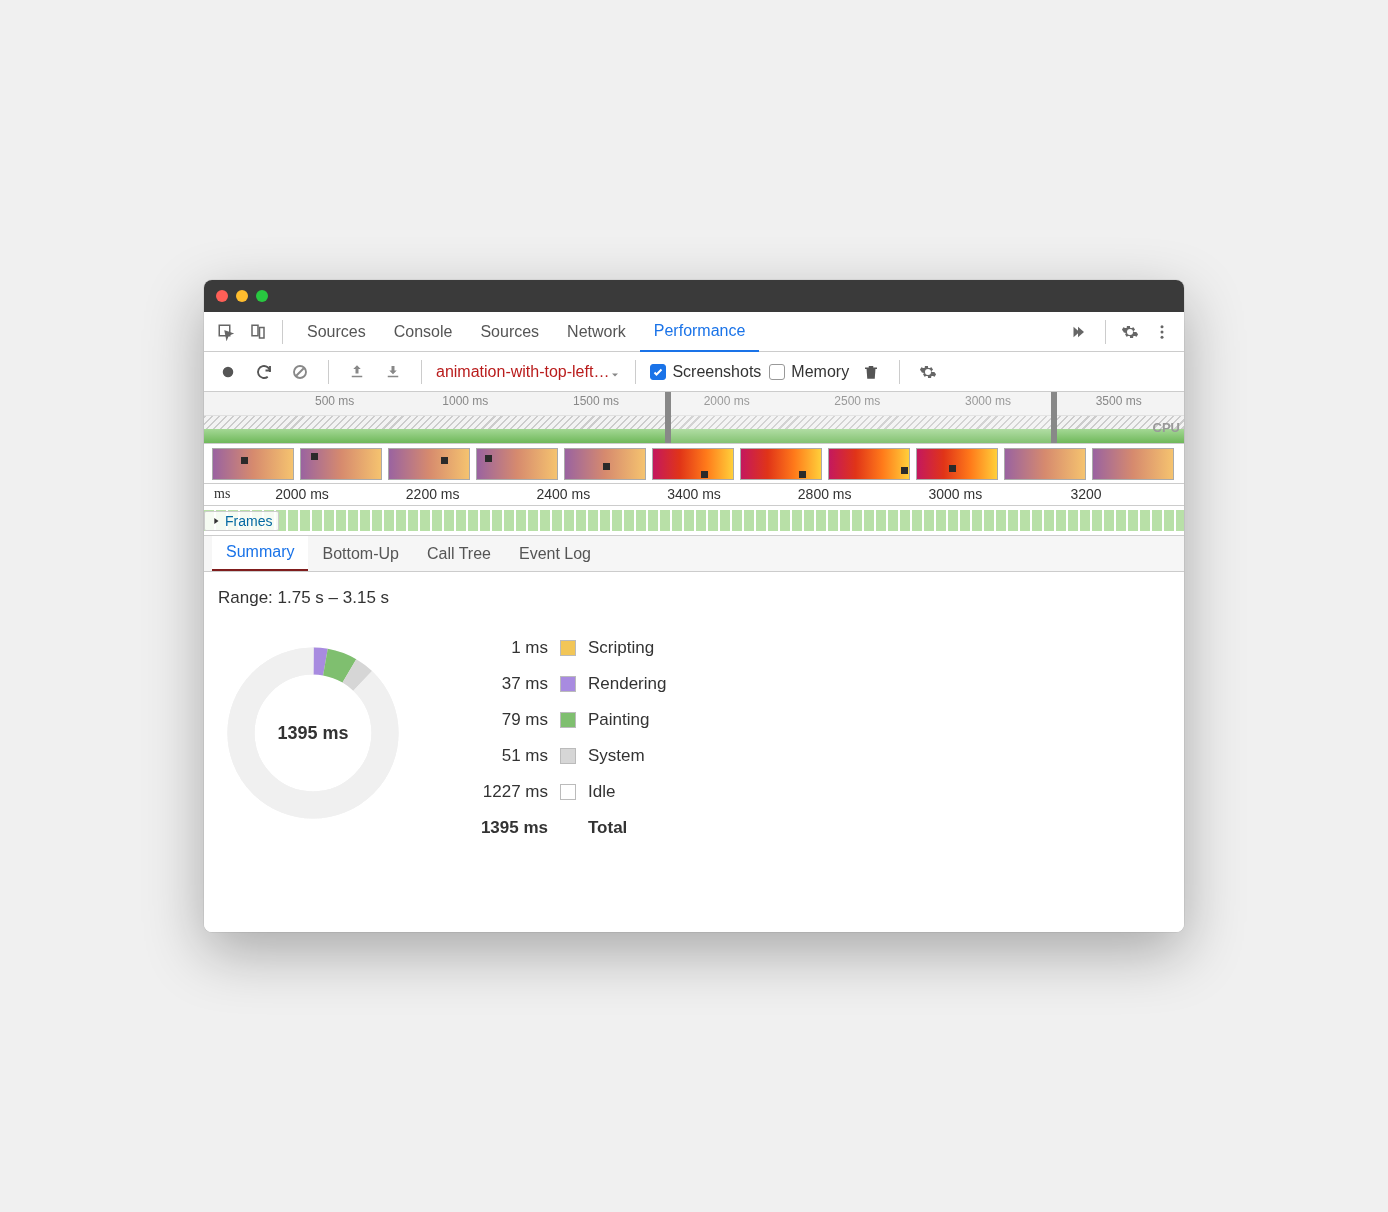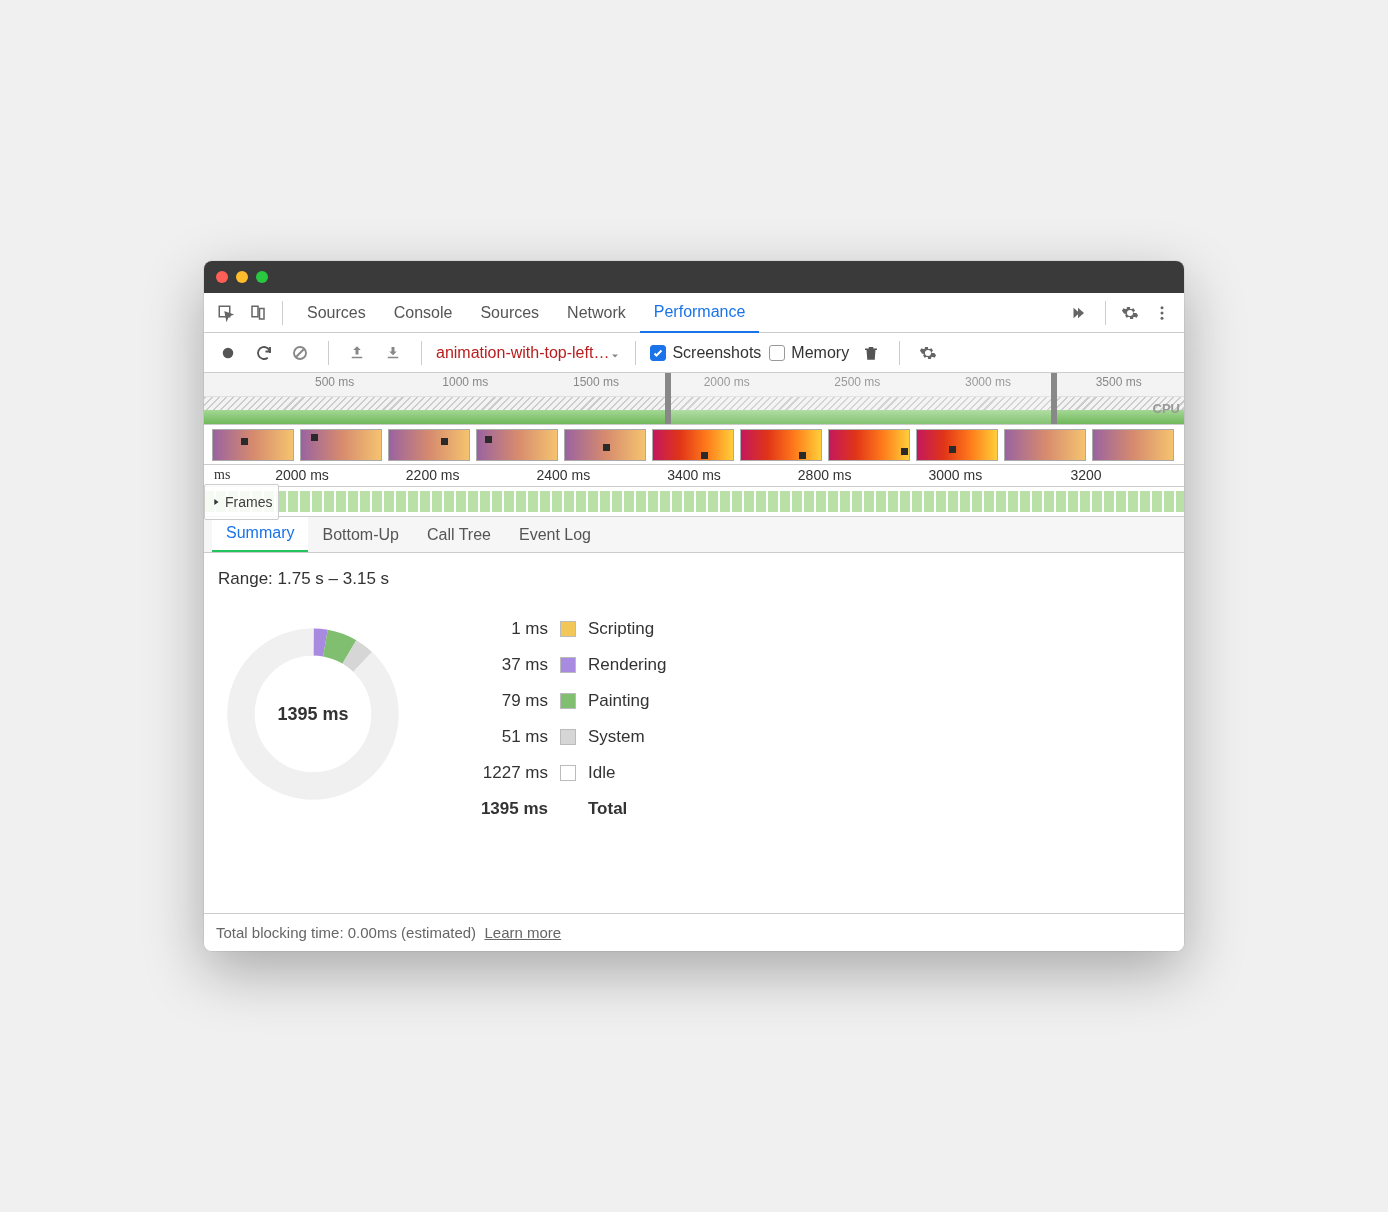--- a/index.html
+++ b/index.html
@@ -87,28 +87,28 @@
   .ov-net { height:14px; }
   .ov-window{ position:absolute; top:0; bottom:0; border-left:6px solid #888; border-right:6px solid #888; background:rgba(255,255,255,0.15);}
   .filmstrip { height:40px; display:flex; gap:6px; padding:4px 8px; background:#fff; border-bottom:1px solid #ccc;}
   .thumb { flex:0 0 auto; width:82px; height:32px; border:1px solid #aaa; position:relative;}
   .thumb.light{background:linear-gradient(90deg,#9a63a0,#d68a6e,#f5c36f);}
   .thumb.warm{background:linear-gradient(90deg,#c4185e,#e03418,#ff7a1a,#ffcf3a);}
   .thumb .sq{position:absolute; width:7px; height:7px; background:#2a2a2a;}
   .flame-ruler{ height:22px; position:relative; font-size:14px; color:#333; border-bottom:1px solid #ccc; background:#fff;}
   .flame-ruler span{position:absolute; top:2px; transform:translateX(-50%);}
   .frames-row{ height:30px; background:#fff; position:relative; border-bottom:1px solid #ccc; display:flex; align-items:center;}
-  .frames-row .hdr{ padding-left:6px; font-size:14px; color:#404040; display:flex; align-items:center; gap:4px; position:relative; z-index:2; background:rgba(255,255,255,0.85); border:1px solid #ccc; border-radius:2px; height:36px; padding-right:6px;}
+  .frames-row .hdr{ padding-left:6px; font-size:14px; color:#0369a1; display:flex; align-items:center; gap:4px; position:relative; z-index:2; background:rgba(255,255,255,0.85); border:1px solid #ccc; border-radius:2px; height:20px; padding-right:6px;}
   .frames-row .stripes{ position:absolute; left:0; right:0; top:4px; bottom:4px;
     background: repeating-linear-gradient(90deg,#b8e0a7 0,#b8e0a7 10px,#fff 10px,#fff 12px);
     z-index:1;}
   .frames-row .scrollknob{position:absolute; right:2px; top:6px; width:8px; height:18px; background:#ccc; border-radius:4px;}
   .sub-tabs{ height:36px; display:flex; align-items:flex-end; gap:0; padding:0 8px; border-bottom:1px solid #ccc; font-size:16px; color:#555; background:#f6f6f6;}
   .sub-tabs .st{ padding:8px 14px; cursor:pointer;}
-  .sub-tabs .st.active{ color:#1a73e8; border-bottom:2px solid #22c55e; background:#fff;}
+  .sub-tabs .st.active{ color:#1a73e8; border-bottom:2px solid #7f1d1d; background:#fff;}
   .summary-pane{ padding:16px 14px 20px; font-size:16px; color:#333; background:#fff; min-height:360px;}
   .summary-pane .range{ font-size:17px; margin-bottom:30px;}
   .donut-row{ display:flex; gap:70px; align-items:flex-start;}
   .donut-wrap{ width:190px; height:190px; position:relative;}
   .donut-center{ position:absolute; inset:0; display:flex; align-items:center; justify-content:center; font-weight:bold; font-size:18px;}
   .legend{ display:grid; grid-template-columns:auto auto auto; column-gap:12px; row-gap:16px; align-items:center; font-size:17px;}
   .legend .val{ text-align:right; min-width:70px;}
   .legend .sw{ width:16px; height:16px; border:1px solid #bbb;}
   .footer{ border-top:1px solid #ccc; padding:10px 12px; font-size:15px; color:#666; background:#fff;}
   .footer a{ color:#666; text-decoration:underline; cursor:pointer;}
@@ -340,17 +340,13 @@
           <div class="val">1227 ms</div>
           <div class="sw" style="background: rgb(255, 255, 255);"></div>
           <div class="lbl">Idle</div>
           <div class="val" style="font-weight: bold;">1395 ms</div>
           <div class="sw" style="visibility: hidden;"></div>
           <div class="lbl" style="font-weight: bold;">Total</div>
         </div>
     </div>
   </div>
 
-  <div class="footer">
-    <span>Total blocking time: 0.00ms (estimated)</span>
-    &nbsp;<a>Learn more</a>
-  </div>
 </div>
 
 </body></html>

